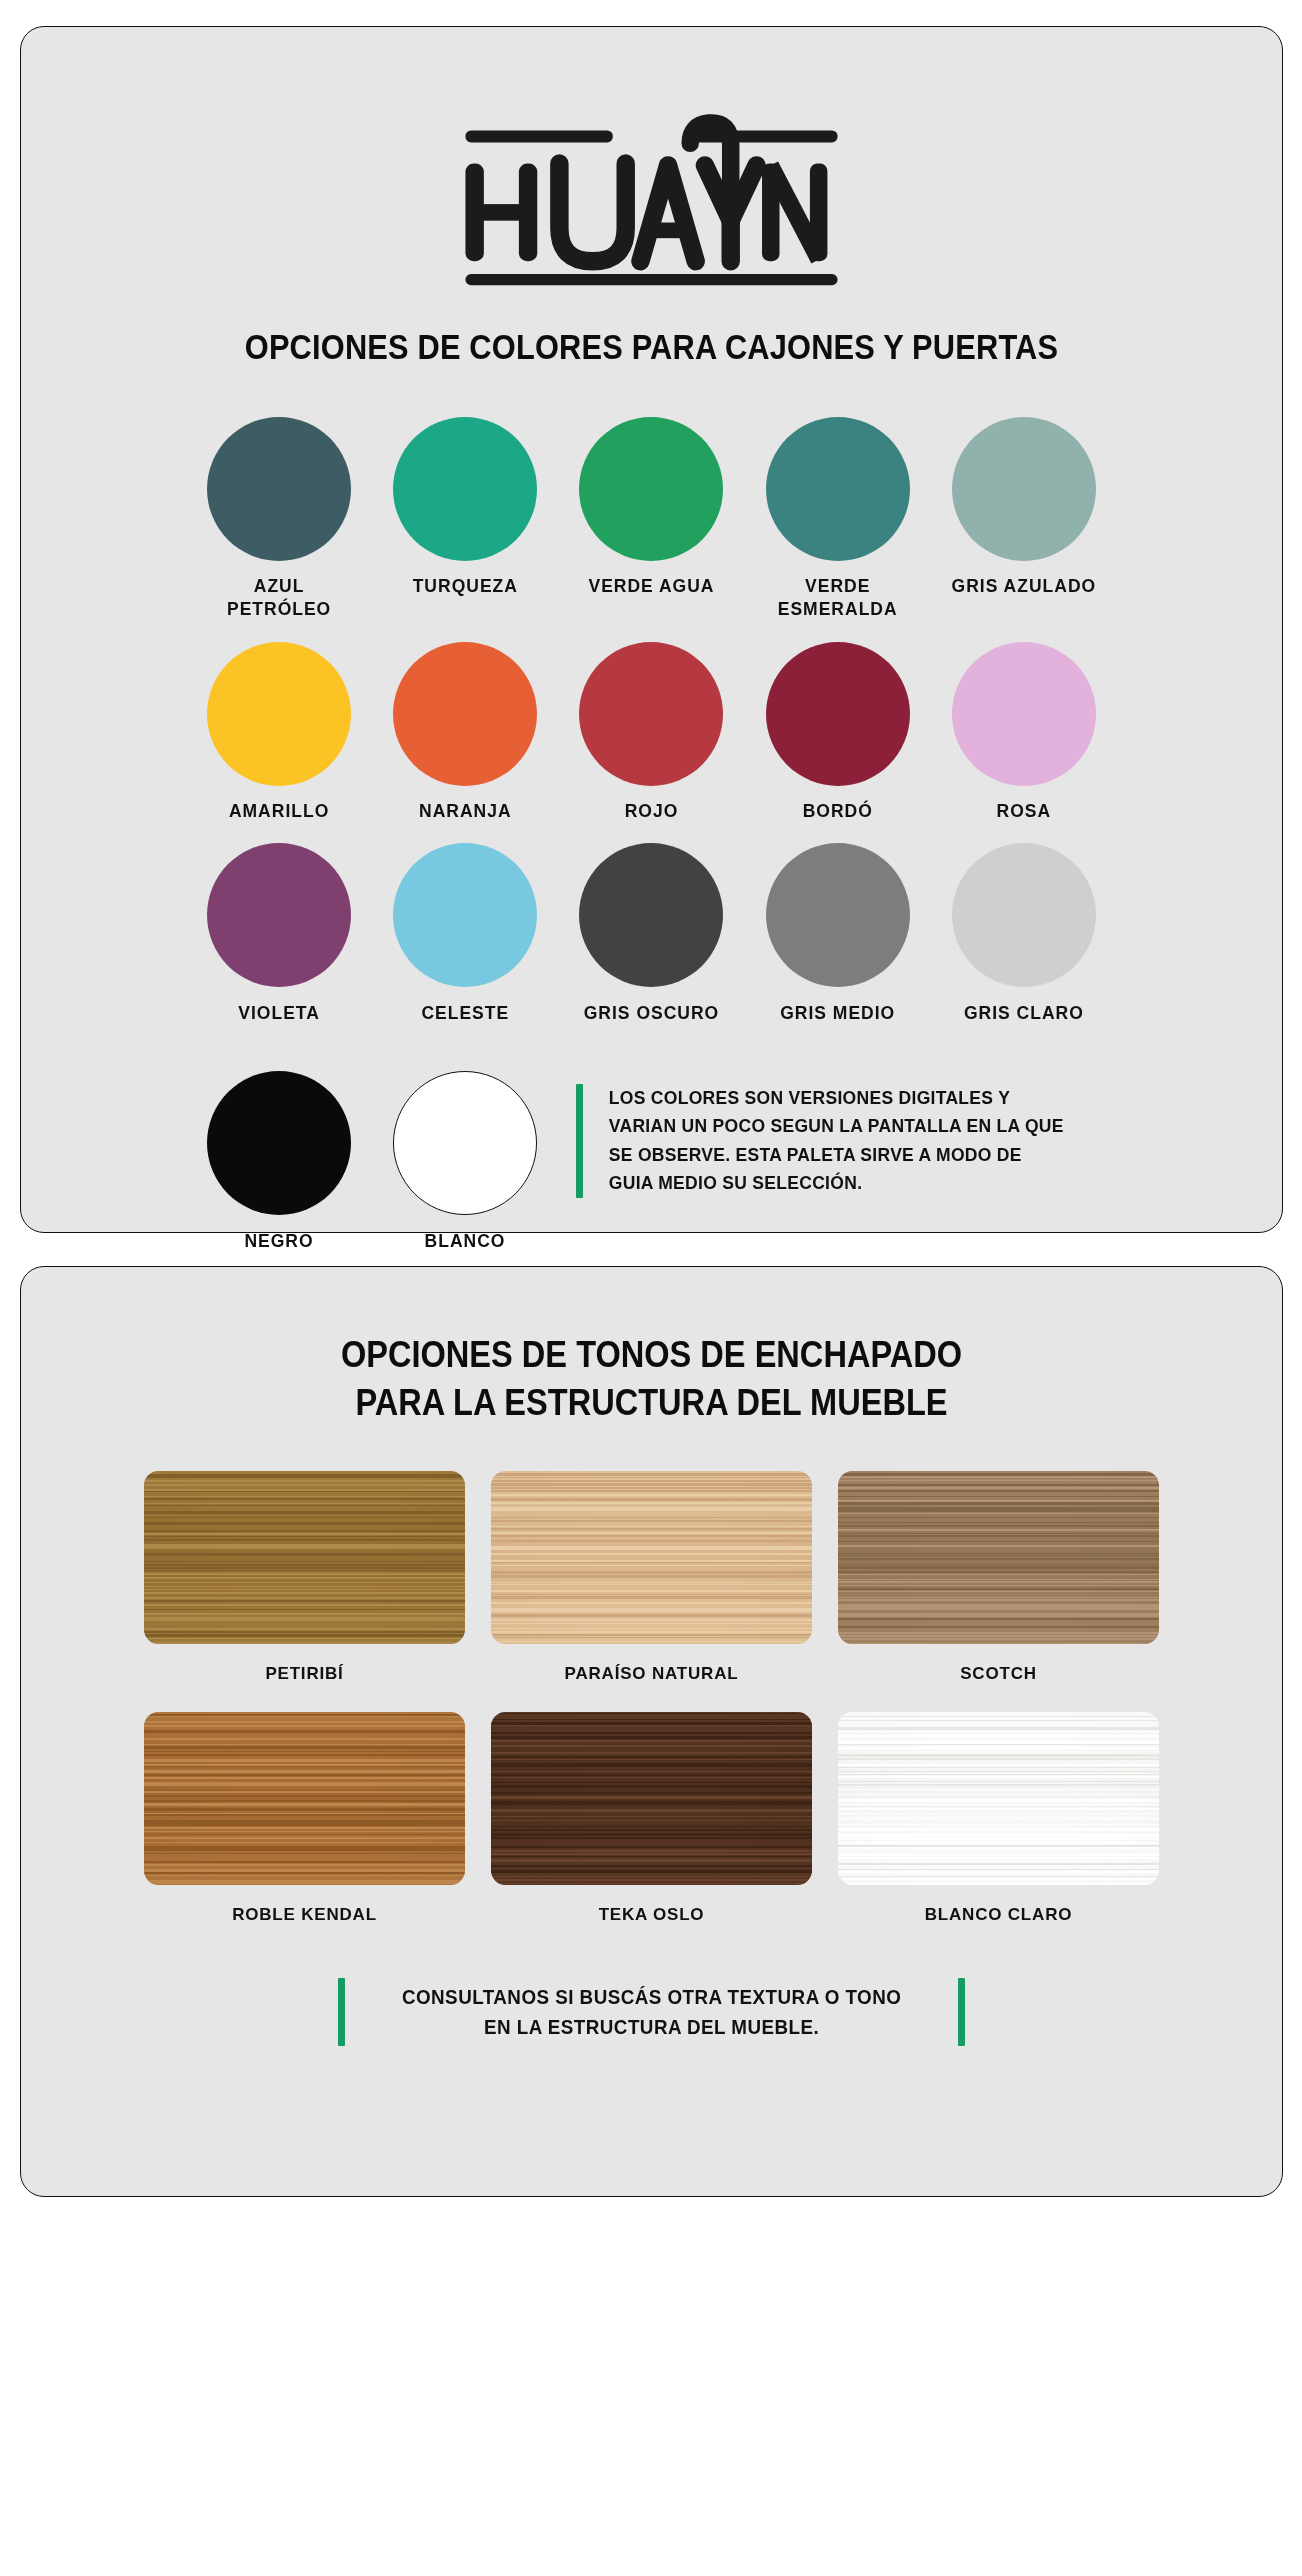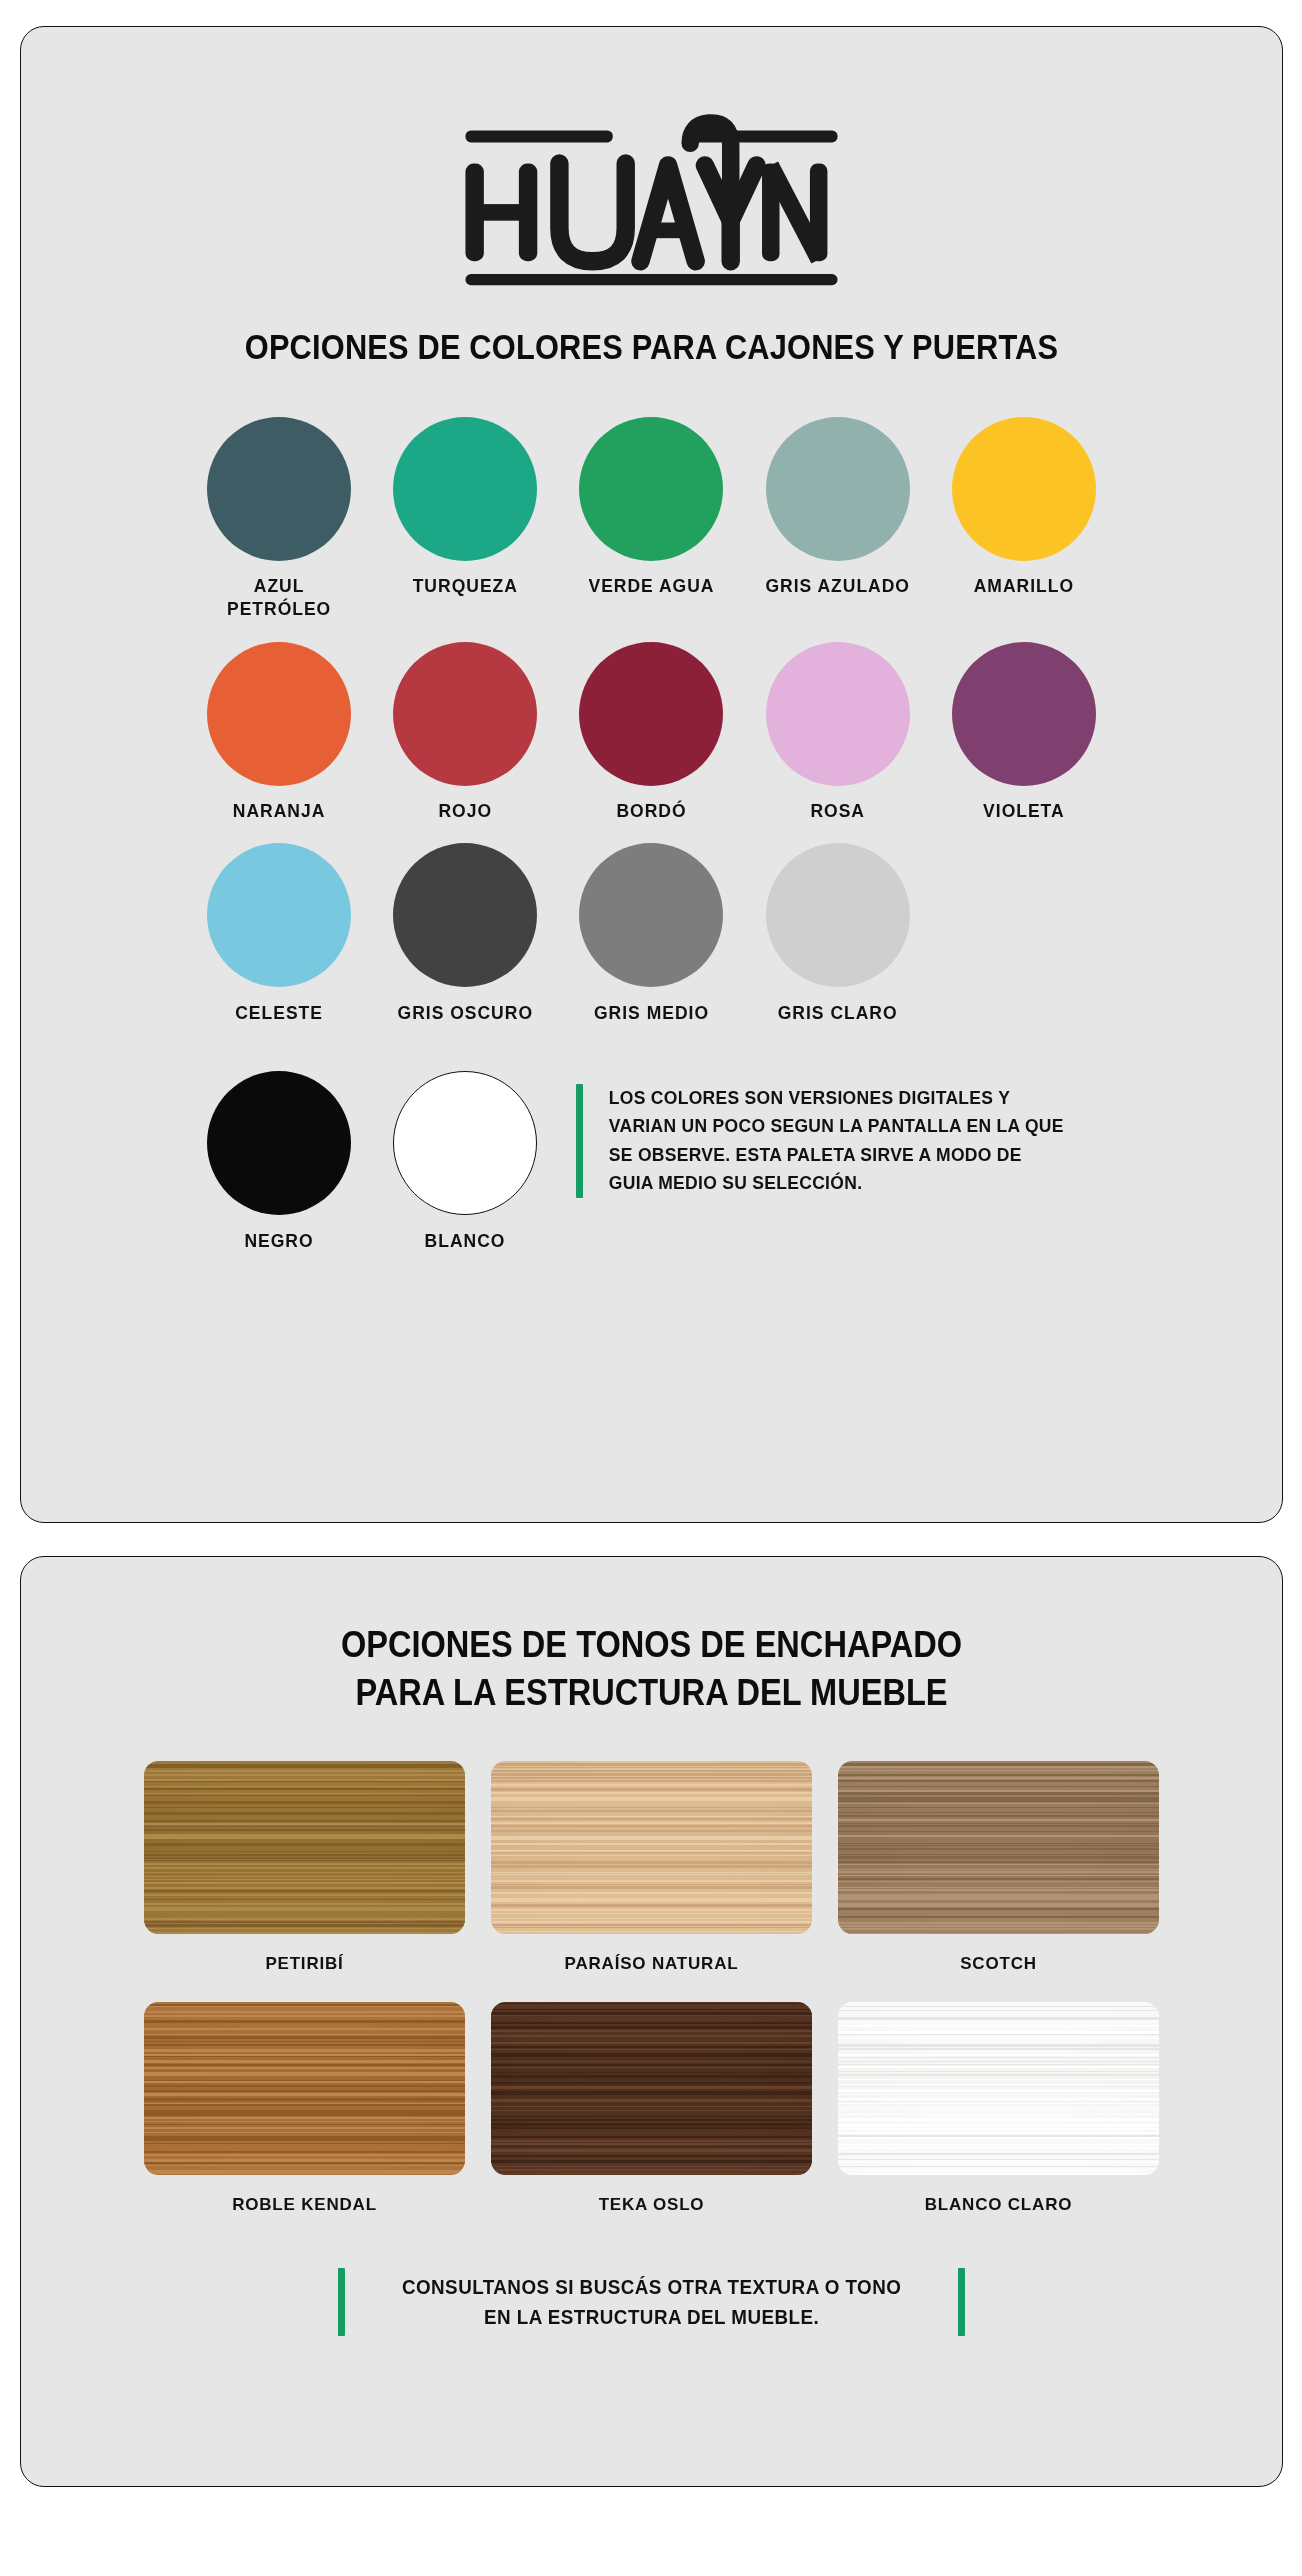--- a/index.html
+++ b/index.html
@@ -22,21 +22,21 @@
 
   
   .panel {
     background: #e6e6e6;
     border: 1.8px solid #111111;
     border-radius: 24px;
     position: relative;
   }
   .panel-colors {
     margin-top: 26px;
-    height: 1497px;
+    height: 1207px;
     padding-top: 85px;
   }
   .panel-veneers {
     margin-top: 33px;
     height: 931px;
     padding-top: 64px;
   }
 
   
   .logo-wrap {
@@ -231,20 +231,24 @@
       </div>
       <div class="swatch-cell">
         <div class="dot" style="background: rgb(28, 167, 134);"></div>
         <div class="dot-label">TURQUEZA</div>
       </div>
       <div class="swatch-cell">
         <div class="dot" style="background: rgb(34, 160, 94);"></div>
         <div class="dot-label">VERDE AGUA</div>
       </div>
       <div class="swatch-cell">
+        <div class="dot" style="background: rgb(59, 131, 128);"></div>
+        <div class="dot-label">VERDE ESMERALDA</div>
+      </div>
+      <div class="swatch-cell">
         <div class="dot" style="background: rgb(145, 177, 173);"></div>
         <div class="dot-label">GRIS AZULADO</div>
       </div>
 
       <div class="swatch-cell">
         <div class="dot" style="background: rgb(251, 195, 36);"></div>
         <div class="dot-label">AMARILLO</div>
       </div>
       <div class="swatch-cell">
         <div class="dot" style="background: rgb(231, 95, 53);"></div>

